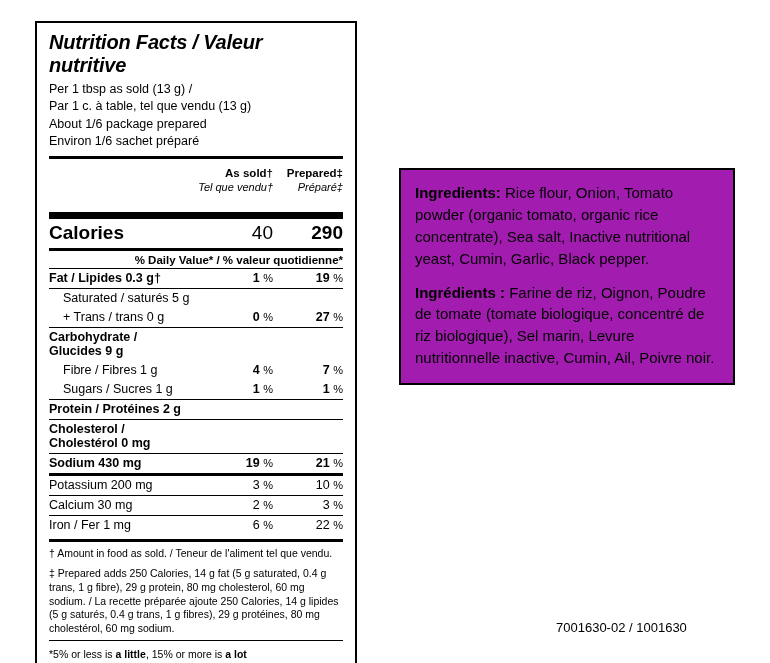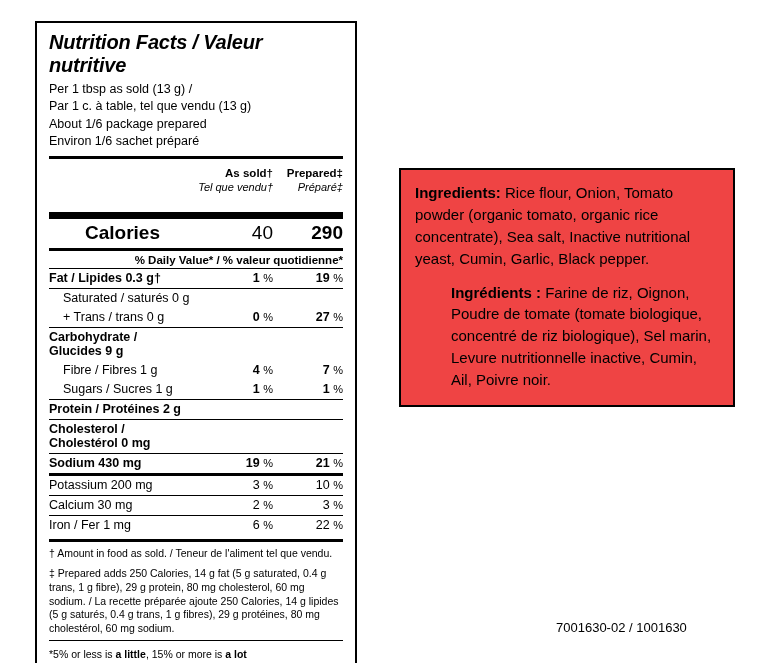--- a/index.html
+++ b/index.html
@@ -63,21 +63,20 @@
     font-weight: normal;
     font-style: italic;
     font-size: 11px;
     display: block;
   }
 
   .cal-row {
     display: flex;
     align-items: baseline;
     padding: 3px 0 4px 0;
-    margin-left: 36px;
   }
   .cal-label {
     flex: 1;
     font-size: 19px;
     font-weight: bold;
   }
   .cal-v1 { width: 82px; text-align: right; font-size: 19px; font-weight: normal; }
   .cal-v2 { width: 70px; text-align: right; font-size: 19px; font-weight: bold; }
 
   .dv-head {
@@ -112,27 +111,27 @@
 
   
   .ing-panel {
     position: absolute;
     left: 399px;
     top: 168px;
     width: 336px;
     border: 2px solid #000;
     box-sizing: border-box;
     padding: 12px 14px 14px 14px;
-    background: #ef4444;
+    background: #a21caf;
   }
   .ing-block {
     font-size: 15px;
     line-height: 1.46;
   }
-  .ing-block + .ing-block { margin-top: 12px; margin-left: 36px; }
+  .ing-block + .ing-block { margin-top: 12px; }
   .ing-label { font-weight: bold; }
 
   
   .code {
     position: absolute;
     left: 556px;
     top: 620px;
     font-size: 13px;
   }
 </style>
@@ -180,21 +179,21 @@
   <div class="rule-thin"></div>
 
   <div class="nrow">
     <div class="nm bold">Fat / Lipides 0.3 g†</div>
     <div class="v1 bold"><span>1</span> <span class="pct">%</span></div>
     <div class="v2 bold"><span>19</span> <span class="pct">%</span></div>
   </div>
   <div class="rule-thin"></div>
 
   <div class="nrow">
-    <div class="nm indent1">Saturated / saturés 0 g</div>
+    <div class="nm indent1">Saturated / saturés 5 g</div>
     <div class="v1"></div>
     <div class="v2"></div>
   </div>
 
   <div class="nrow">
     <div class="nm indent1">+ Trans / trans 0 g</div>
     <div class="v1 bold"><span>0</span> <span class="pct">%</span></div>
     <div class="v2 bold"><span>27</span> <span class="pct">%</span></div>
   </div>
   <div class="rule-thin"></div>

